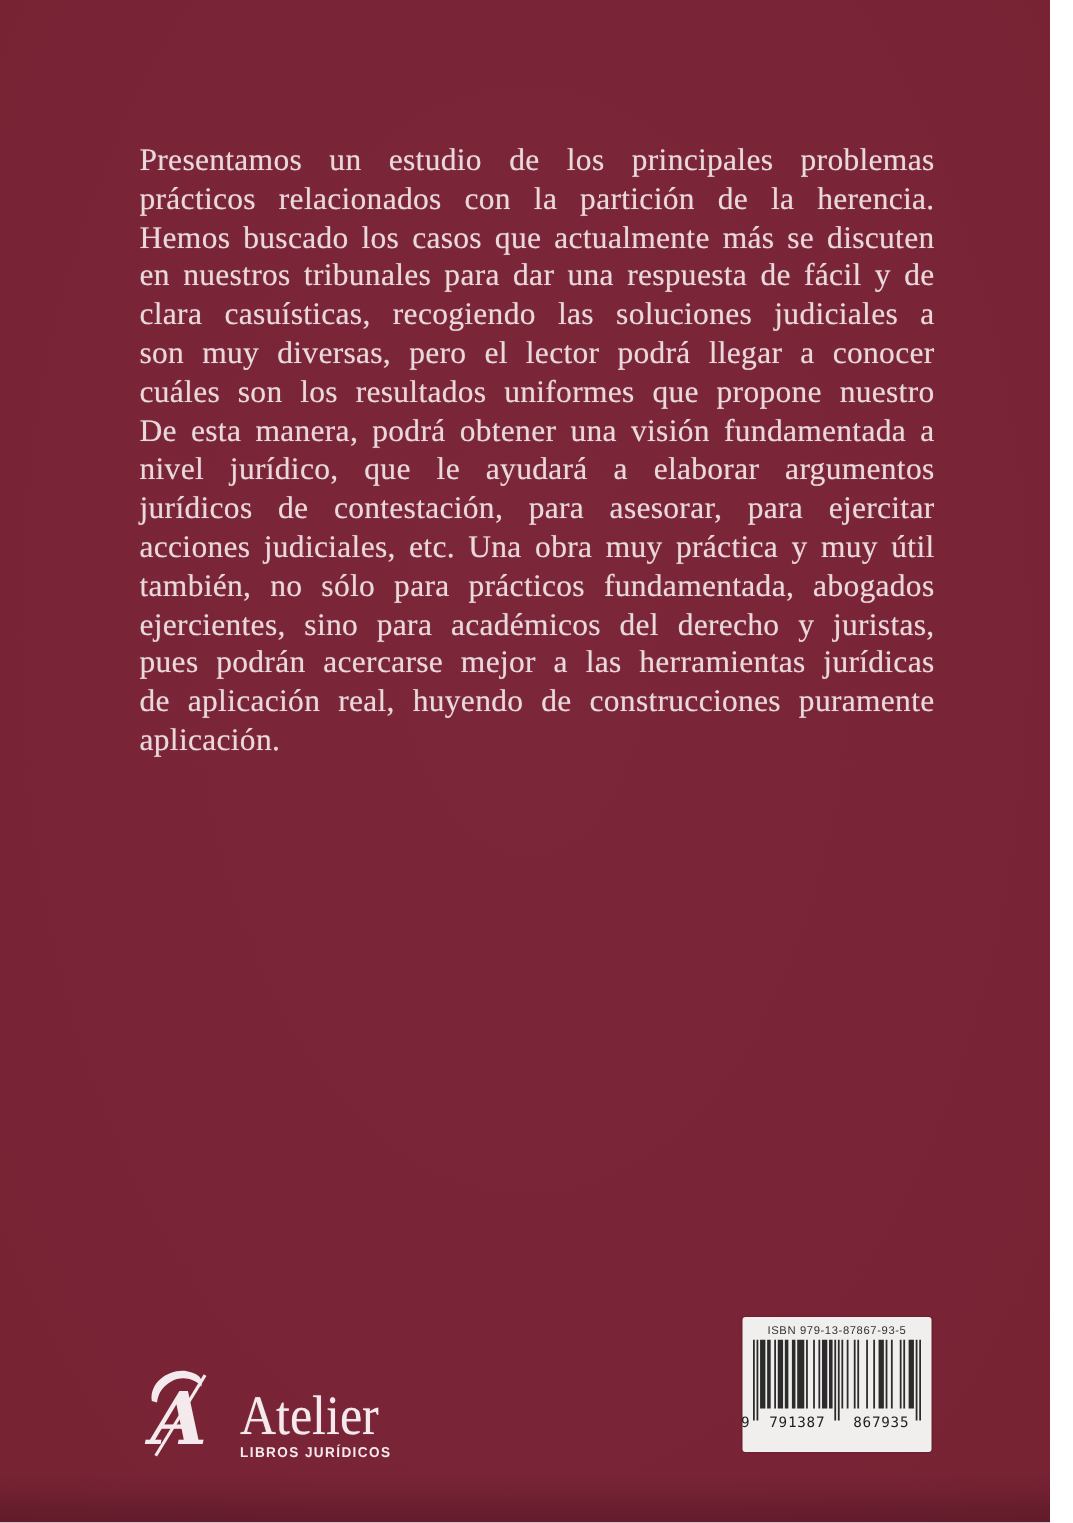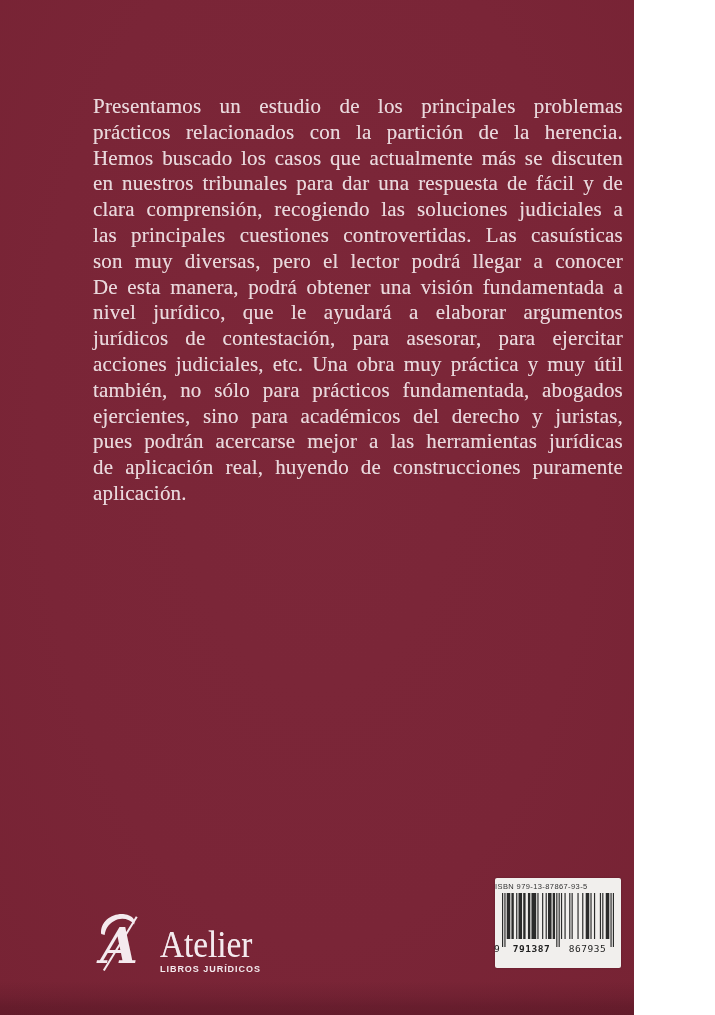--- a/index.html
+++ b/index.html
@@ -2,21 +2,21 @@
 <html><head>
 <meta charset="utf-8">
 <style>
   html, body {
     margin: 0;
     padding: 0;
     background: #ffffff;
   }
   .cover {
     position: relative;
-    width: 634px;
+    width: 700px;
     height: 1015px;
     background: radial-gradient(ellipse at 50% 42%, #7c2739 0%, #7a2537 62%, #772334 100%);
     overflow: hidden;
     font-family: "Liberation Serif", serif;
   }
   
   .cover::after {
     content: "";
     position: absolute;
     left: 0; right: 0; bottom: 0;
@@ -91,21 +91,21 @@
     left: 495px;
     top: 878px;
     width: 126px;
     height: 90px;
     background: #f1efed;
     border-radius: 2px;
     box-shadow: 0 0 2px rgba(0,0,0,0.25);
   }
   .isbn-label {
     margin-top: 4px;
-    text-align: left;
+    text-align: center;
     font-family: "Liberation Sans", sans-serif;
     font-size: 7.5px;
     letter-spacing: 0.4px;
     color: #333333;
     white-space: nowrap;
   }
   .bars-wrap {
     position: relative;
     width: 112px;
     height: 56px;
@@ -113,36 +113,36 @@
   }
   .bars-wrap svg { display: block; }
   .barcode-digits span {
     position: absolute;
     font-family: "DejaVu Sans Mono", monospace;
     font-size: 9.5px;
     color: #1e1e1e;
     bottom: -5px;
   }
   .digit-left   { left: -8px; }
-  .digit-group1 { left: 5px;  width: 49px; text-align: center; letter-spacing: 0.5px; font-weight: bold; }
+  .digit-group1 { left: 5px;  width: 49px; text-align: center; letter-spacing: 0.5px; }
   .digit-group2 { left: 61px; width: 49px; text-align: center; letter-spacing: 0.5px; }
 </style>
 </head>
 <body>
 
 <div class="cover">
 
   <div class="blurb">
       <div class="blurb-line">Presentamos un estudio de los principales problemas</div>
       <div class="blurb-line">prácticos relacionados con la partición de la herencia.</div>
       <div class="blurb-line">Hemos buscado los casos que actualmente más se discuten</div>
       <div class="blurb-line">en nuestros tribunales para dar una respuesta de fácil y de</div>
-      <div class="blurb-line">clara comprensión, recogiendo las soluciones judiciales a</div>
-      <div class="blurb-line">las principales cuestiones controvertidas. Las casuísticas</div>
+      <div class="blurb-line">clara casuísticas, recogiendo las soluciones judiciales a</div>
       <div class="blurb-line">son muy diversas, pero el lector podrá llegar a conocer</div>
+      <div class="blurb-line">cuáles son los resultados uniformes que propone nuestro</div>
       <div class="blurb-line">De esta manera, podrá obtener una visión fundamentada a</div>
       <div class="blurb-line">nivel jurídico, que le ayudará a elaborar argumentos</div>
       <div class="blurb-line">jurídicos de contestación, para asesorar, para ejercitar</div>
       <div class="blurb-line">acciones judiciales, etc. Una obra muy práctica y muy útil</div>
       <div class="blurb-line">también, no sólo para prácticos fundamentada, abogados</div>
       <div class="blurb-line">ejercientes, sino para académicos del derecho y juristas,</div>
       <div class="blurb-line">pues podrán acercarse mejor a las herramientas jurídicas</div>
       <div class="blurb-line">de aplicación real, huyendo de construcciones puramente</div>
       <div class="blurb-line last">aplicación.</div>
     </div>

